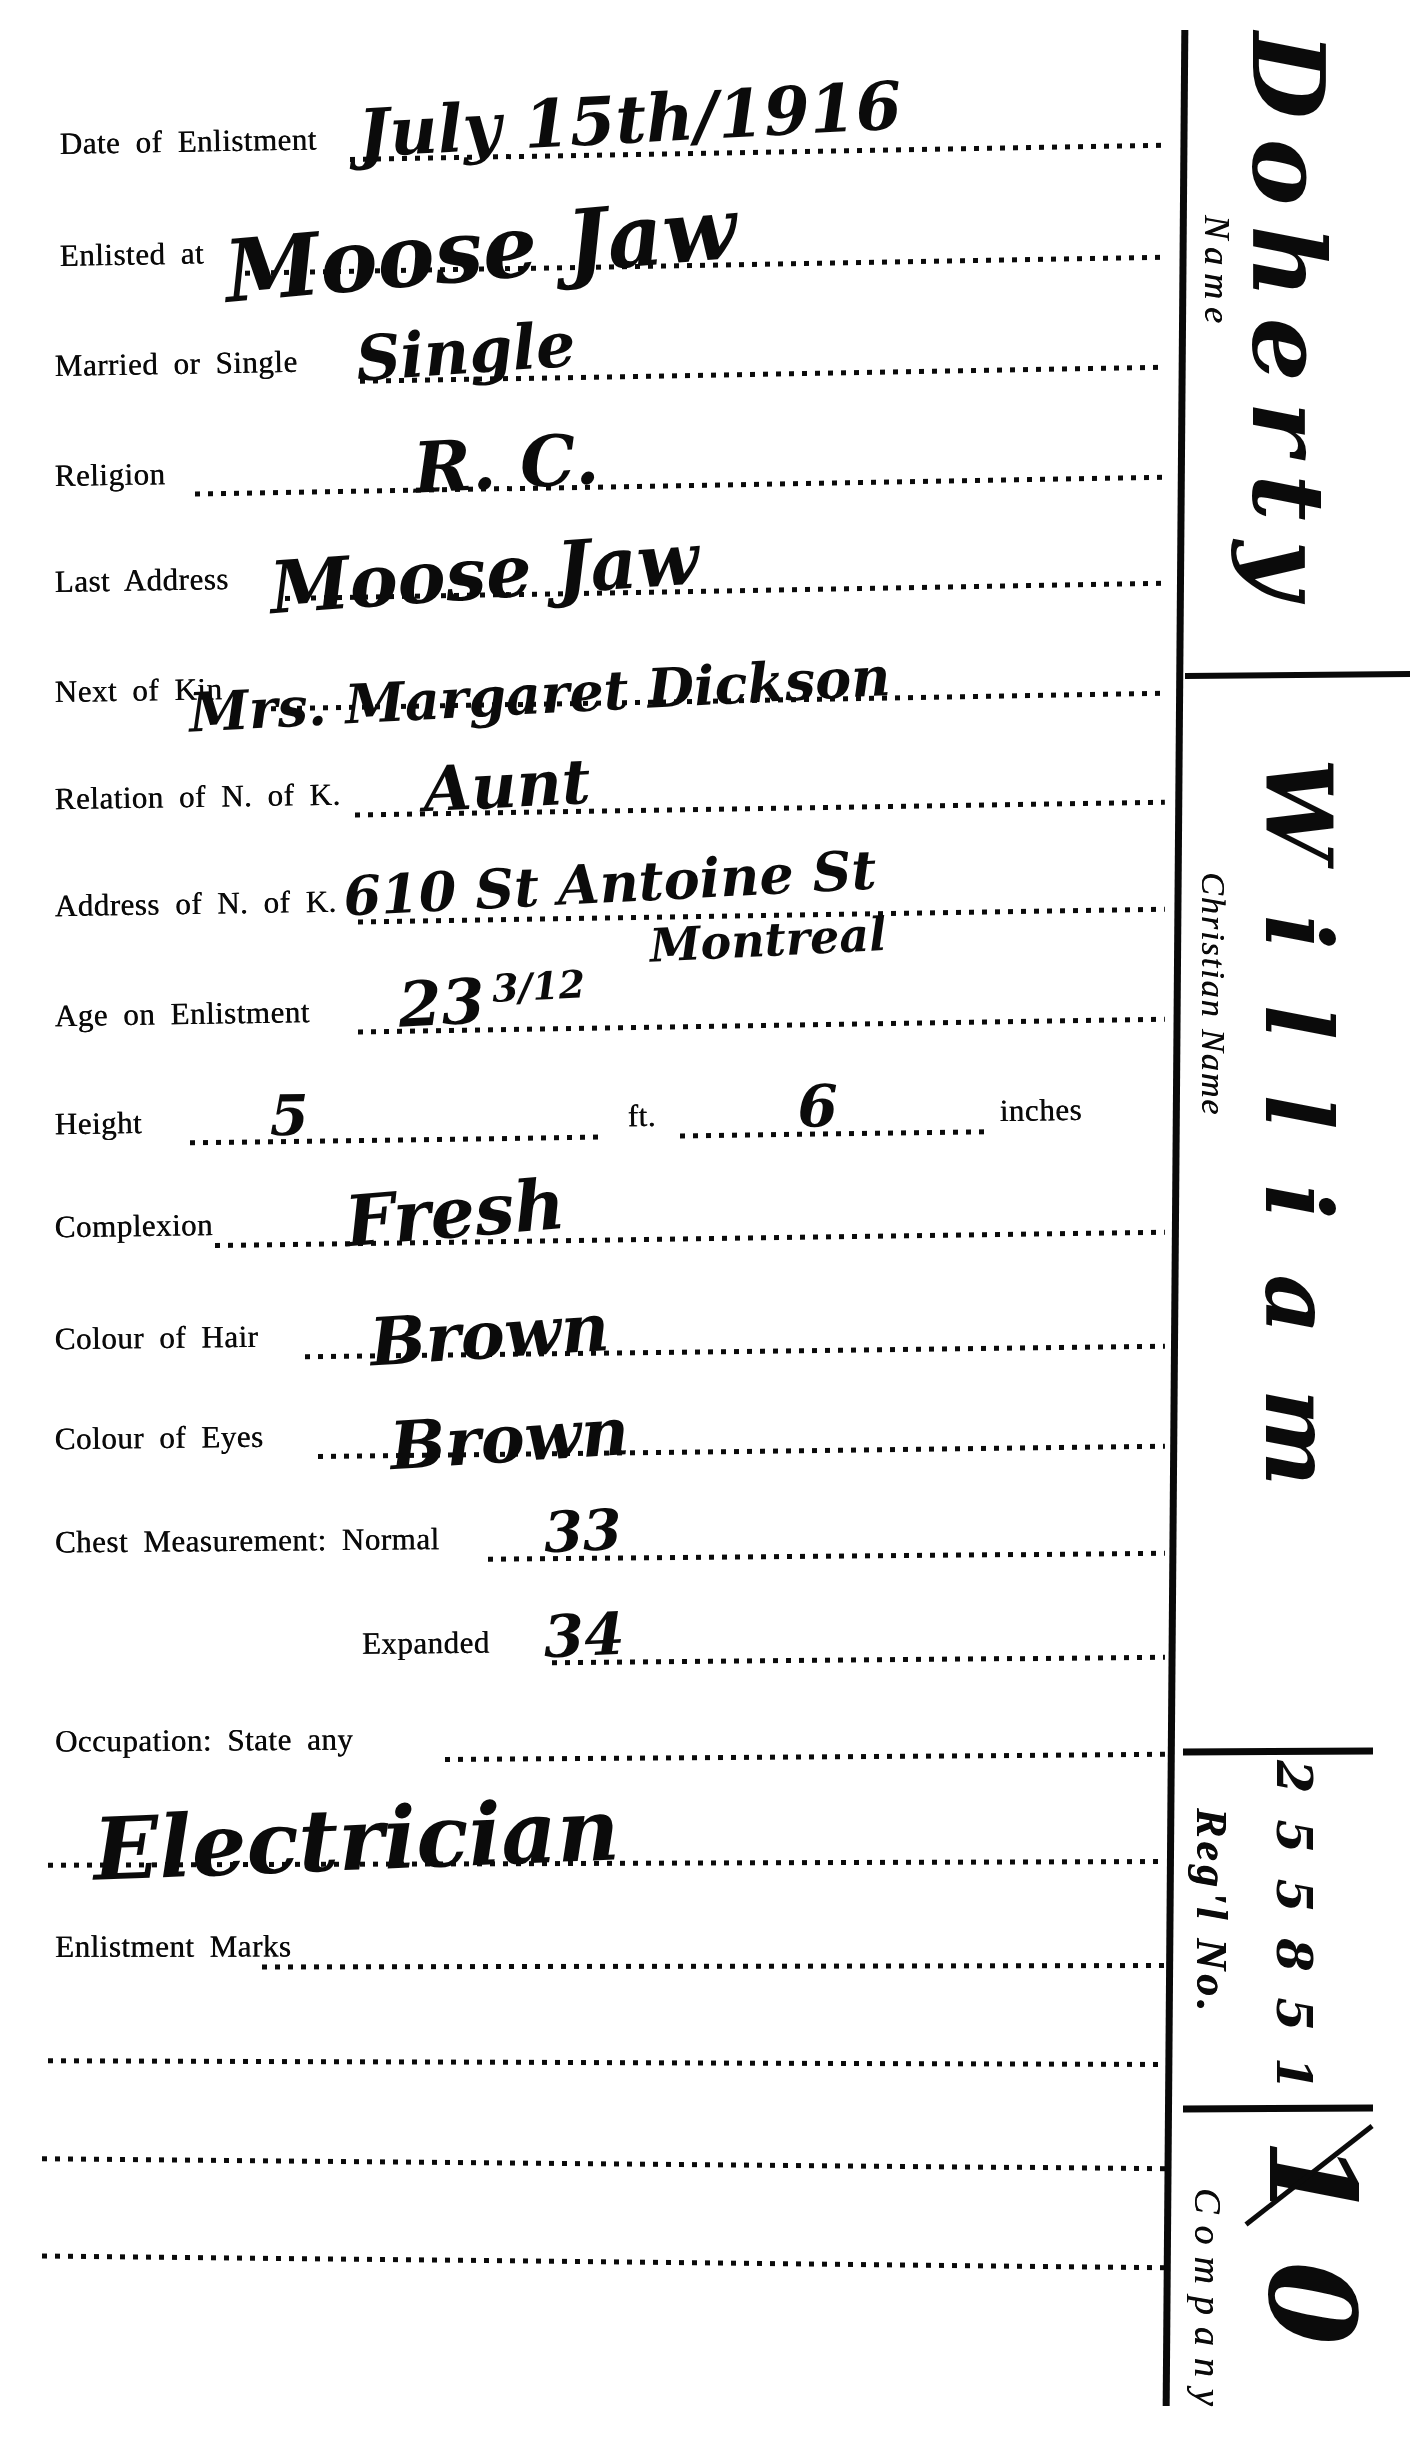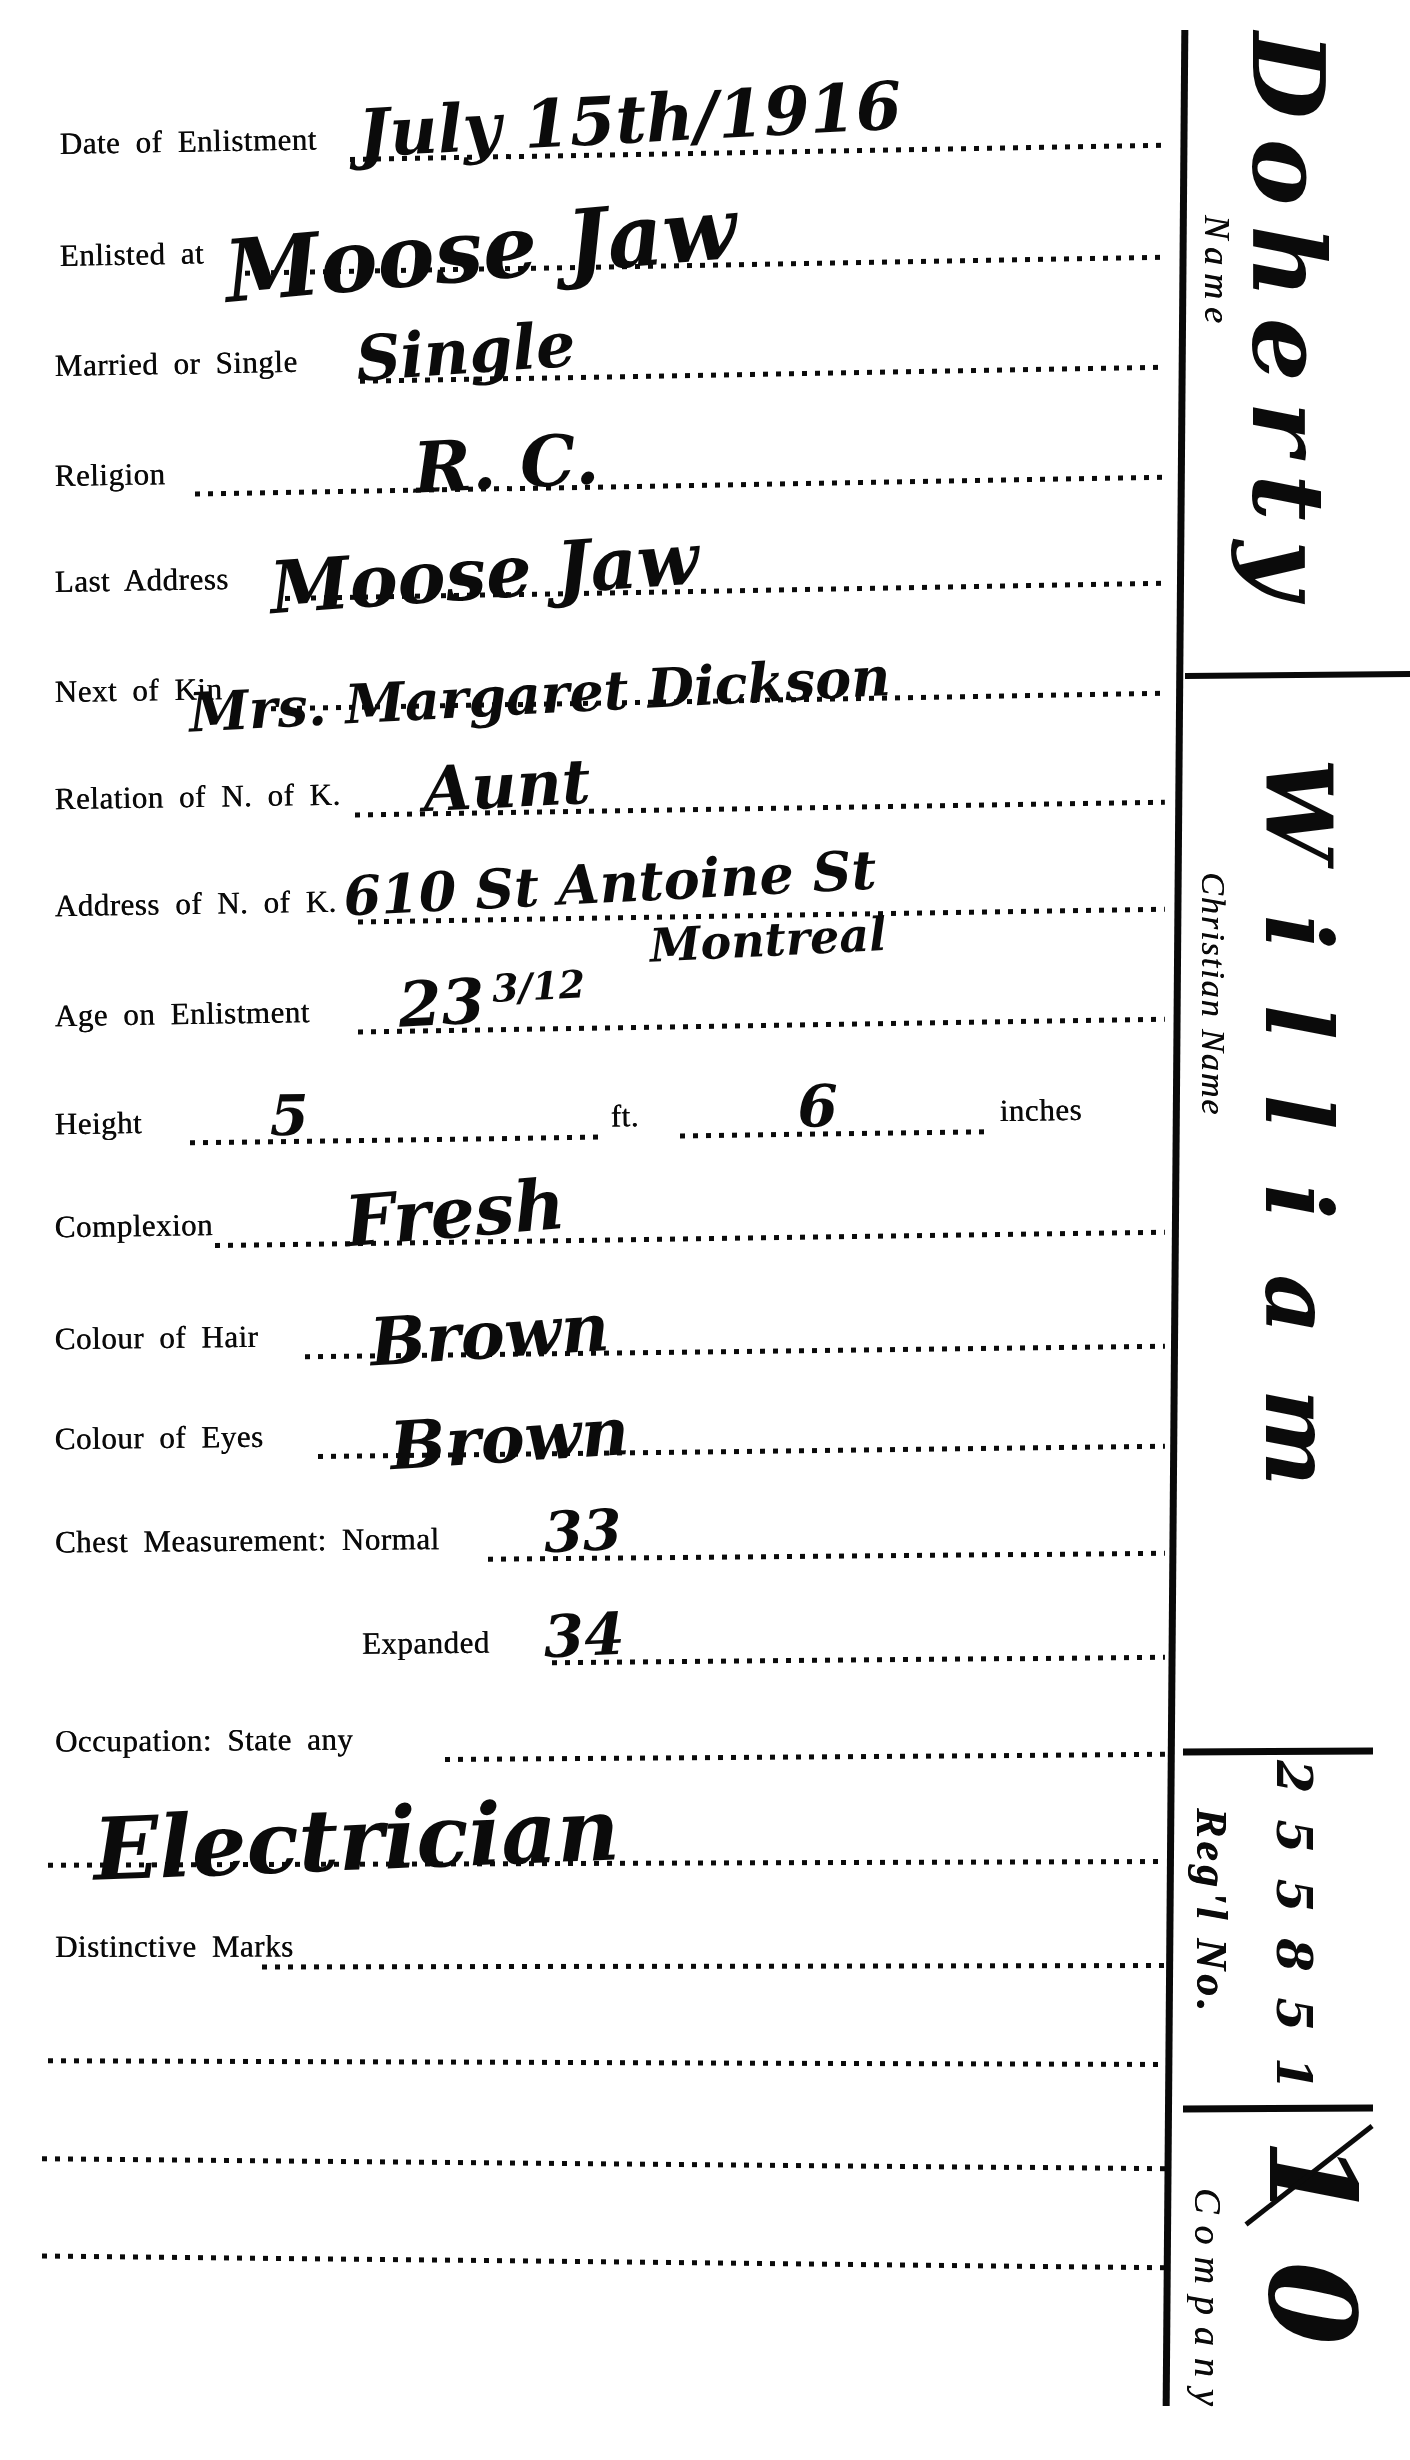--- a/index.html
+++ b/index.html
@@ -90,21 +90,21 @@
 
   <div class="row" style="top:991px; transform:rotate(-0.9deg);">
     <span class="lbl" style="left:55px">Age on Enlistment</span>
     <div class="dots" style="left:358px; right:0"></div>
     <span class="hw" style="left:400px; bottom:-6px; font-size:62px; transform:rotate(-2deg);"><span>23</span><span class="frac">3/12</span></span>
   </div>
 
   <div class="row" style="top:1099px; transform:rotate(-0.8deg);">
     <span class="lbl" style="left:55px">Height</span>
     <div class="dots" style="left:190px; width:410px"></div>
-    <span class="lbl" style="left:611px">ft.</span>
+    <span class="lbl" style="left:628px">ft.</span>
     <div class="dots" style="left:680px; width:310px"></div>
     <span class="lbl" style="left:1000px">inches</span>
     <span class="hw" style="left:270px; bottom:-2px; font-size:56px;">5</span>
     <span class="hw" style="left:798px; bottom:-2px; font-size:58px;">6</span>
   </div>
 
   <div class="row" style="top:1202px; transform:rotate(-0.8deg);">
     <span class="lbl" style="left:55px">Complexion</span>
     <div class="dots" style="left:215px; right:0"></div>
     <span class="hw" style="left:348px; bottom:-14px; font-size:70px; transform:rotate(-4deg);">Fresh</span>
@@ -138,21 +138,21 @@
     <span class="lbl" style="left:55px">Occupation: State any</span>
     <div class="dots" style="left:445px; right:0"></div>
   </div>
 
   <div class="row" style="top:1819px; transform:rotate(-0.2deg);">
     <div class="dots" style="left:48px; right:0"></div>
     <span class="hw" style="left:95px; bottom:-28px; font-size:86px; transform:rotate(-2deg);">Electrician</span>
   </div>
 
   <div class="row" style="top:1921px; transform:rotate(-0.1deg);">
-    <span class="lbl" style="left:55px">Distinctive Marks</span>
+    <span class="lbl" style="left:55px">Enlistment Marks</span>
     <div class="dots" style="left:262px; right:0"></div>
   </div>
 
   <div class="row" style="top:2014px; transform:rotate(0.2deg);">
     <div class="dots" style="left:48px; right:0"></div>
   </div>
   <div class="row" style="top:2112px; width:1168px; transform:rotate(0.5deg);">
     <div class="dots" style="left:42px; right:0"></div>
   </div>
   <div class="row" style="top:2209px; width:1168px; transform:rotate(0.6deg);">

